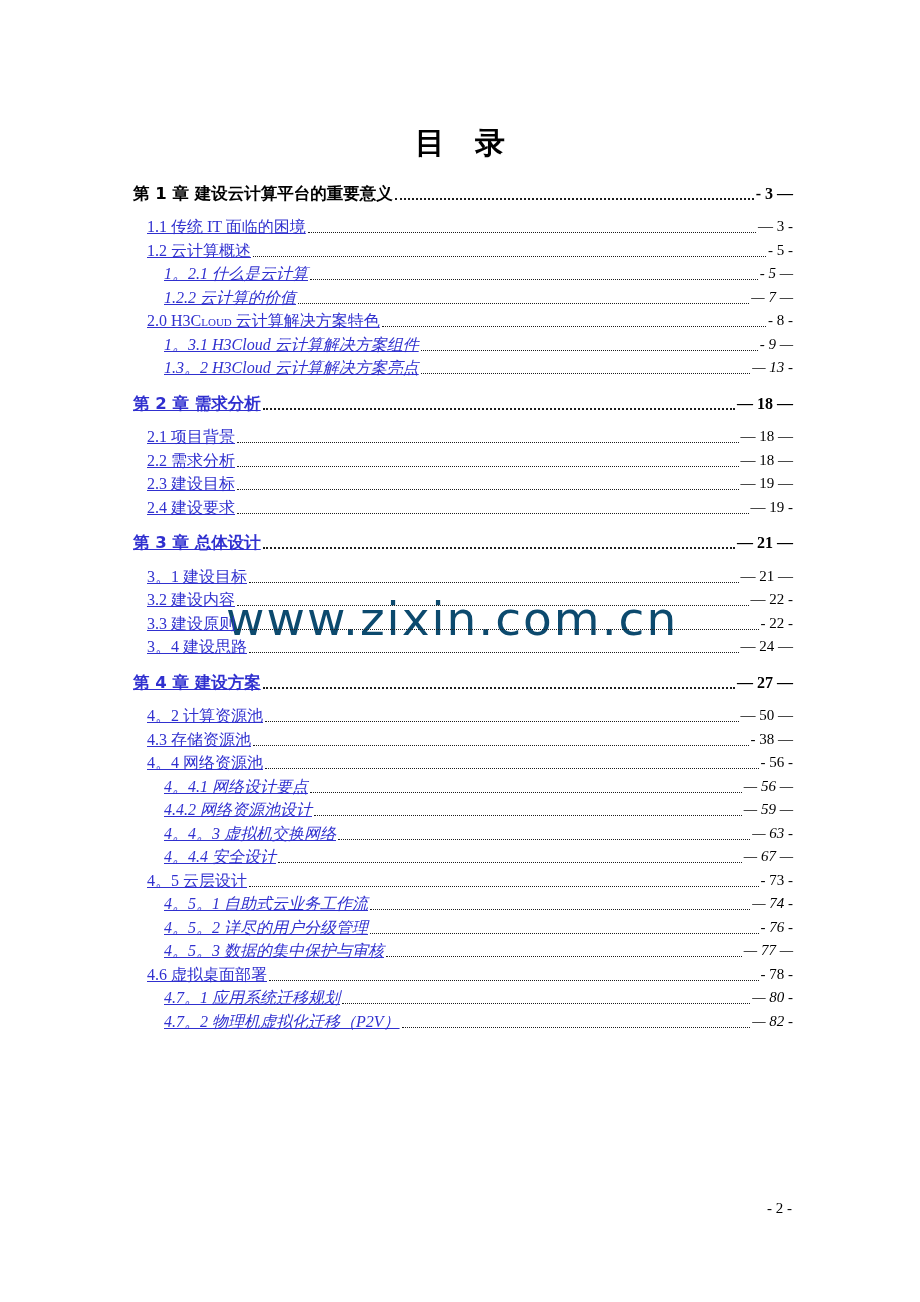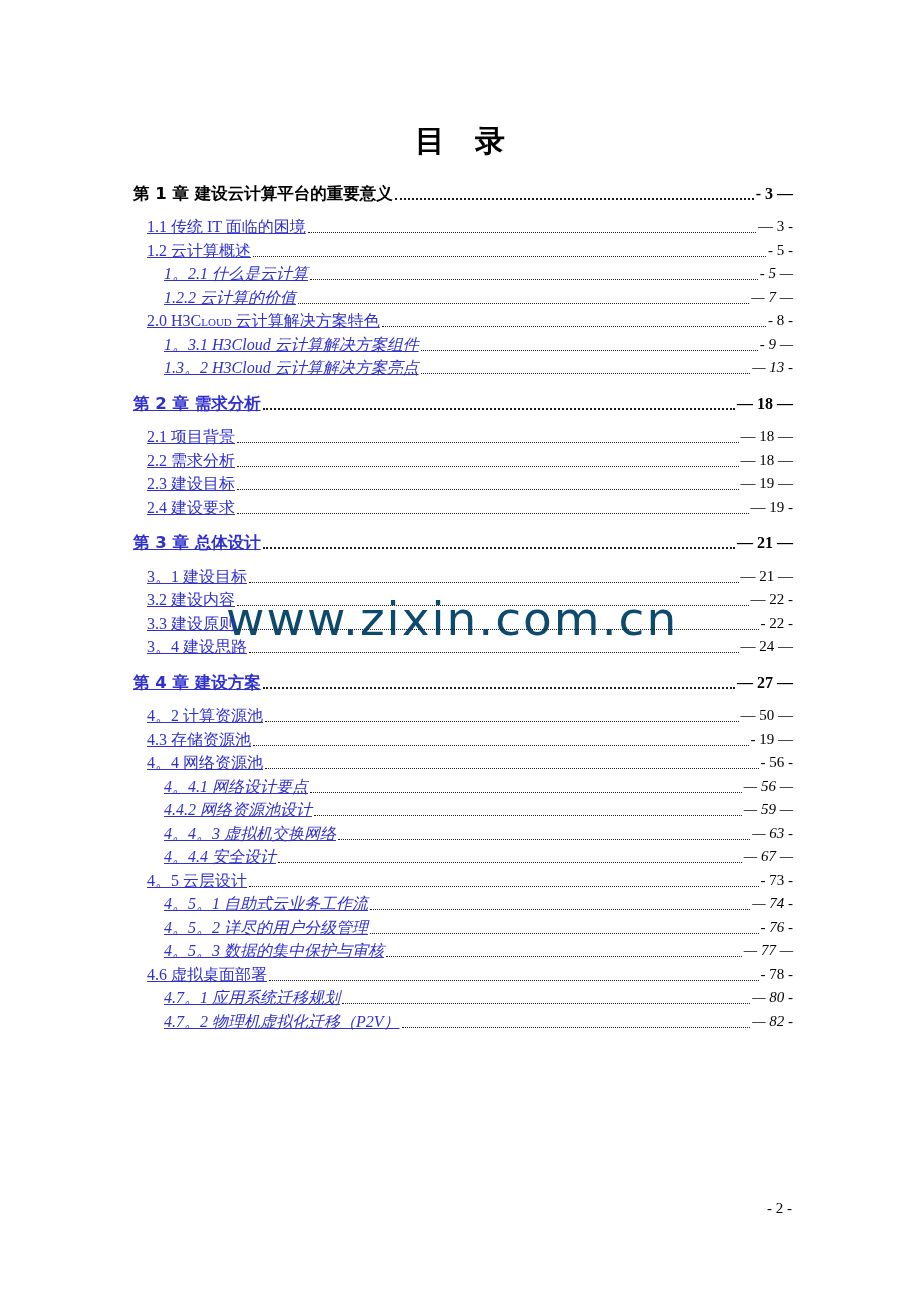--- a/index.html
+++ b/index.html
@@ -8,21 +8,21 @@
     background:#ffffff;
     position:relative;
     overflow:hidden;
     font-family:"Liberation Serif","DejaVu Serif",serif;
   }
   .doc-title {
     position:absolute; top:126px; left:0; width:920px;
     text-align:center;
     font-size:30px; line-height:34px;
     font-weight:bold; color:#000;
-    font-family:Liberation Mono, monospace;
+    font-family:Liberation Sans, sans-serif;
     z-index:2;
   }
   .watermark {
     position:absolute; left:226px; top:589px;
     font-size:47px; line-height:60px;
     color:#0c4a6e;
     font-family:"DejaVu Sans","Liberation Sans",sans-serif;
     letter-spacing:2px;
     z-index:0;
     user-select:none;
@@ -182,21 +182,21 @@
     <span class="pg">— 27 —</span>
   </div>
     <div class="row lv2">
     <span class="t">4。2 计算资源池</span>
     <span class="leader"></span>
     <span class="pg">— 50 —</span>
   </div>
     <div class="row lv2">
     <span class="t">4.3 存储资源池</span>
     <span class="leader"></span>
-    <span class="pg">- 19 —</span>
+    <span class="pg">- 38 —</span>
   </div>
     <div class="row lv2">
     <span class="t">4。4 网络资源池</span>
     <span class="leader"></span>
     <span class="pg">- 56 -</span>
   </div>
     <div class="row lv3">
     <span class="t">4。4.1  网络设计要点</span>
     <span class="leader"></span>
     <span class="pg">— 56 —</span>

